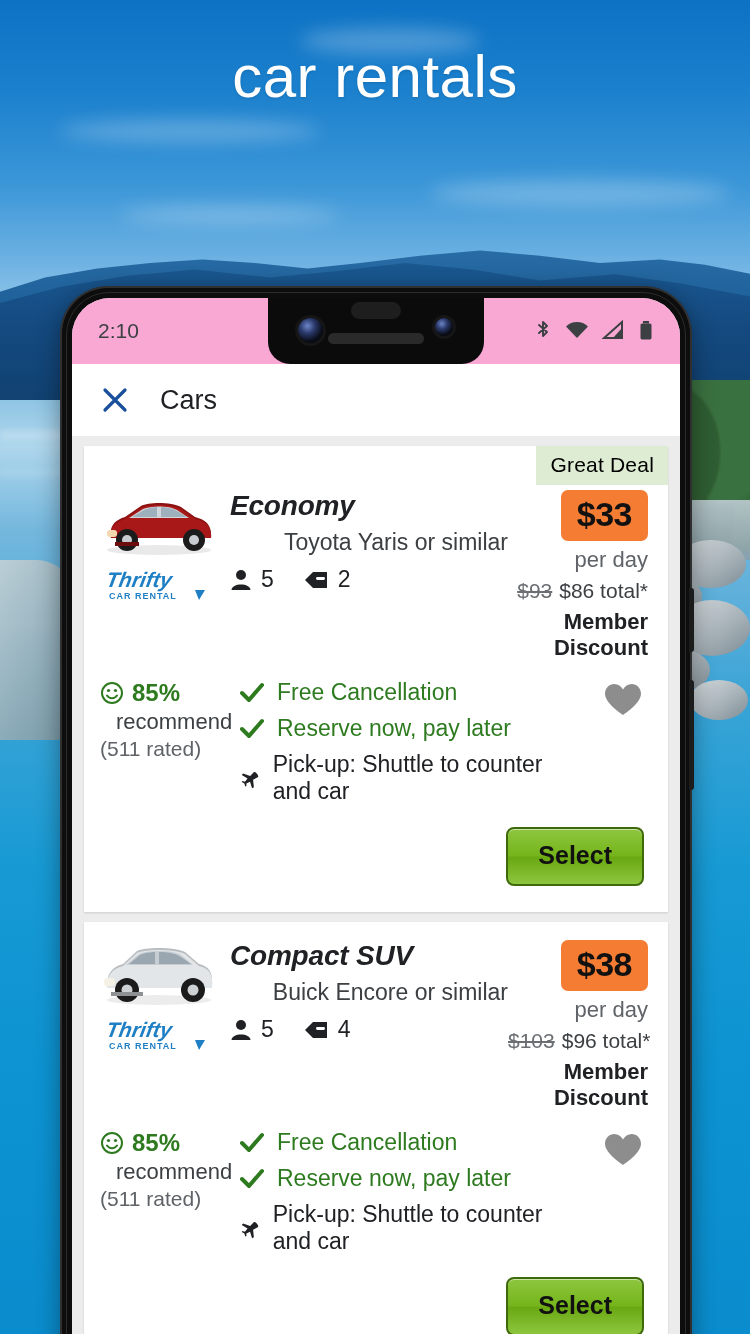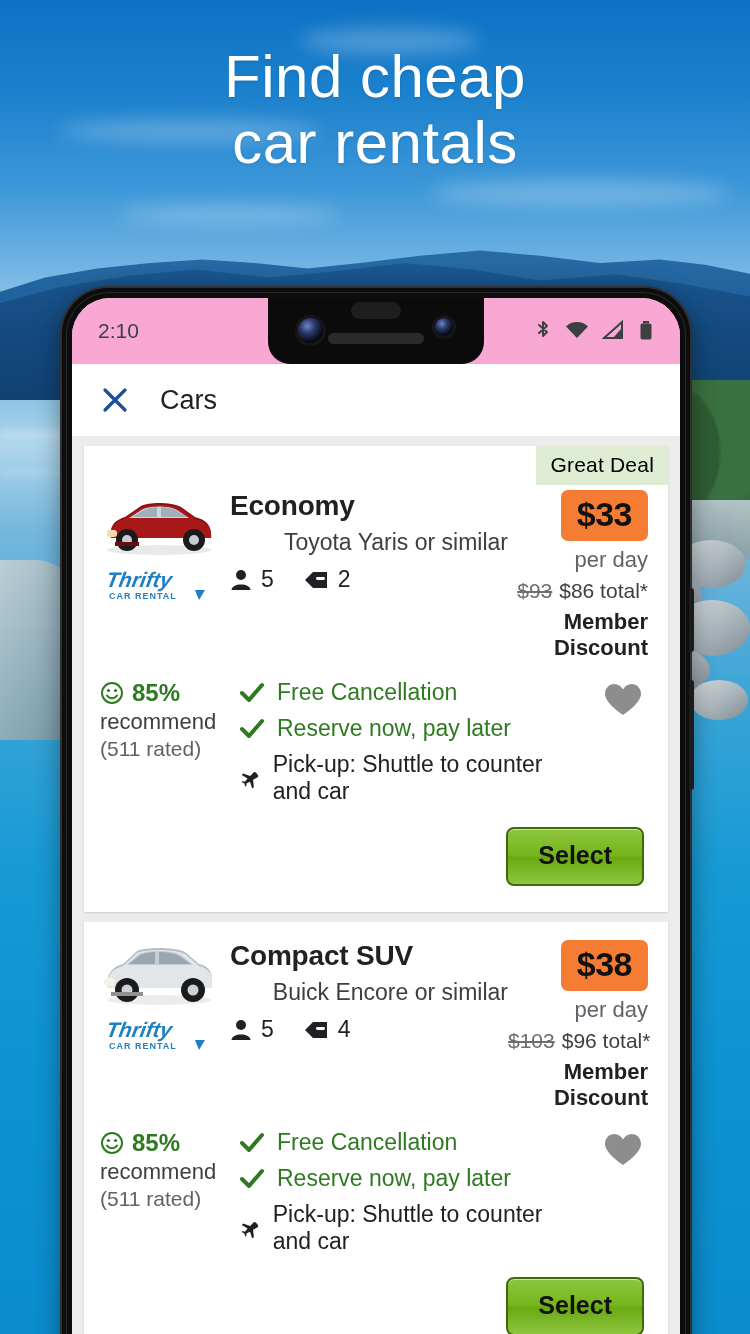--- a/index.html
+++ b/index.html
@@ -144,41 +144,41 @@
     background:#ddecd2; color:#000000; font-size:21px;
     padding:7px 14px 8px 14px; letter-spacing:.2px;
   }
 
   .top-row { display:flex; padding:44px 0 0 0; }
   .car-col { width:136px; flex:0 0 136px; padding-left:14px; }
   .car-img { width:120px; height:68px; position:relative; margin:0 auto; }
   .thrifty { width:104px; height:36px; margin:8px auto 0 auto; position:relative; }
 
   .info-col { flex:1 1 auto; padding-left:10px; }
-  .car-type { font-size:28px; font-weight:bold; color:#202124; letter-spacing:-.2px; }
+  .car-type { font-size:28px; font-weight:bold; color:#202124; letter-spacing:-.2px;font-style:italic; }
   .car-model { font-size:23px; color:#3c4043; margin-top:7px;text-align:right; }
   .specs { display:flex; align-items:center; gap:9px; margin-top:10px; font-size:23px; color:#202124; }
   .specs .gap { width:11px; }
 
   .price-col { width:160px; flex:0 0 160px; text-align:right; padding-right:20px; }
   .price-box {
     display:inline-block; background:#f47c33; color:#111;
     font-size:34px; font-weight:bold; border-radius:7px;
     padding:5px 16px 7px 16px; letter-spacing:-.5px;
   }
   .per-day { font-size:22px; color:#5f6368; margin-top:6px; }
   .totals { font-size:21px; color:#3c4043; margin-top:6px; white-space:nowrap; }
   .strike { text-decoration:line-through; color:#6b6f73; margin-right:7px; }
   .member { font-size:22px; font-weight:bold; color:#202124; margin-top:6px; }
 
   .mid-row { display:flex; padding:18px 0 0 0; }
   .rating-col { width:150px; flex:0 0 150px; padding-left:16px; }
   .rate-line { display:flex; align-items:center; gap:8px; }
   .rate-pct { font-size:24px; font-weight:bold; color:#2d7a1f; }
-  .rate-rec { font-size:22px; color:#3c4043; margin-top:2px; }
+  .rate-rec { font-size:22px; color:#3c4043; margin-top:2px;margin-left:16px; }
   .rate-cnt { font-size:21px; color:#5f6368; margin-top:2px; }
 
   .perks-col { flex:1 1 auto; padding-left:6px; }
   .perk { display:flex; align-items:center; gap:13px; font-size:23px; color:#2d7a1f; margin-bottom:9px; }
   .pickup { display:flex; align-items:center; gap:12px; font-size:23px; color:#202124; margin-top:4px; }
 
   .heart-col { width:90px; flex:0 0 90px; display:flex; justify-content:center; padding-top:4px; }
 
   .btn-row { display:flex; justify-content:flex-end; padding:22px 24px 26px 0; }
   .select-btn {
@@ -210,21 +210,20 @@
   <div class="rocks">
     <div class="rock" style="right:4px;top:10px;width:70px;height:48px;"></div>
     <div class="rock" style="right:48px;top:44px;width:62px;height:46px;"></div>
     <div class="rock" style="right:0px;top:70px;width:76px;height:56px;"></div>
     <div class="rock" style="right:40px;top:118px;width:66px;height:44px;"></div>
     <div class="rock" style="right:2px;top:150px;width:58px;height:40px;"></div>
   </div>
 </div>
 
 <div id="headline">
-  <div>Find cheap</div>
   <div>car rentals</div>
 </div>
 
 <div id="phone">
   <div class="side-btn" style="top:300px;height:64px;"></div>
   <div class="side-btn" style="top:392px;height:110px;"></div>
 
   <div id="screen">
 
     <div id="notch">

